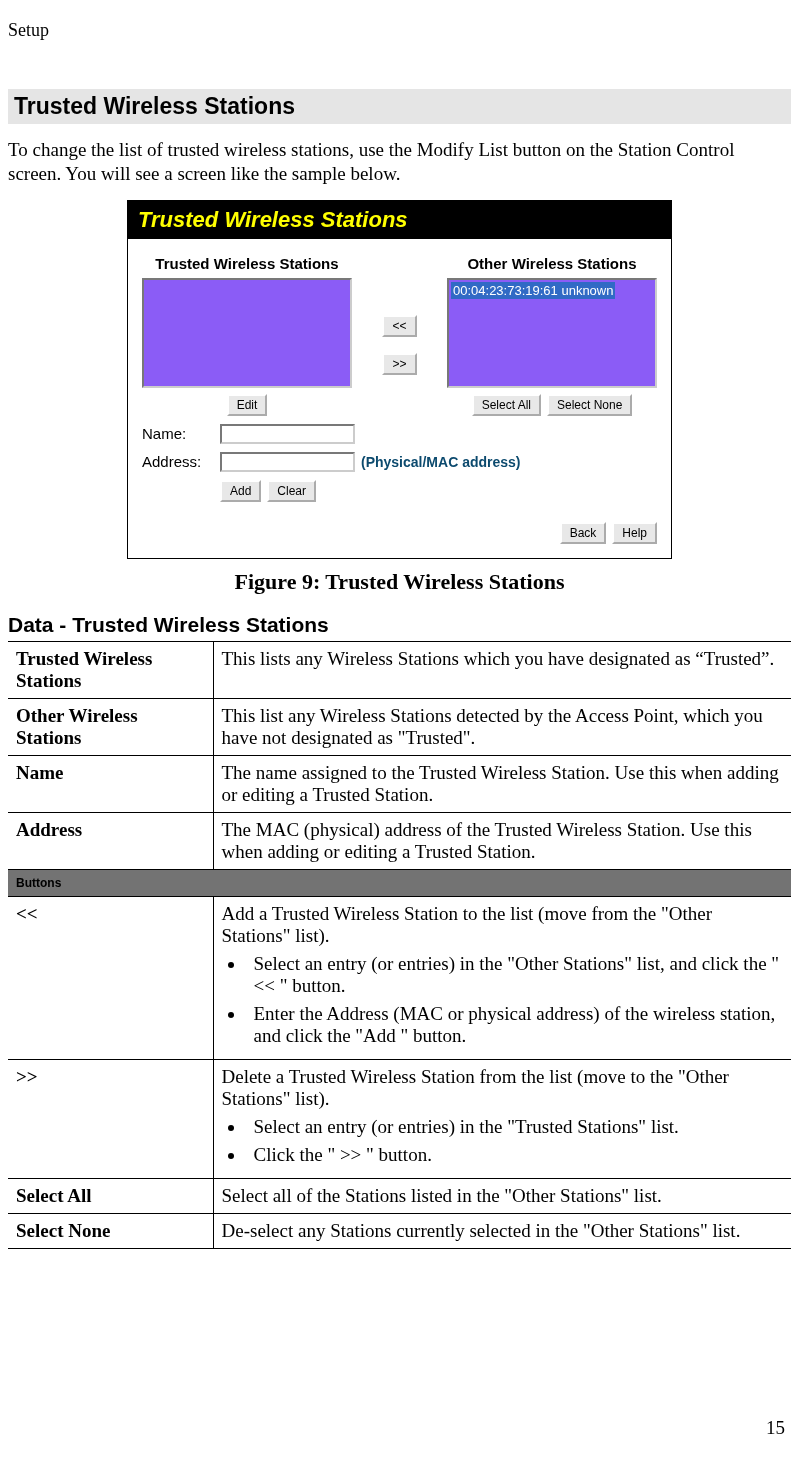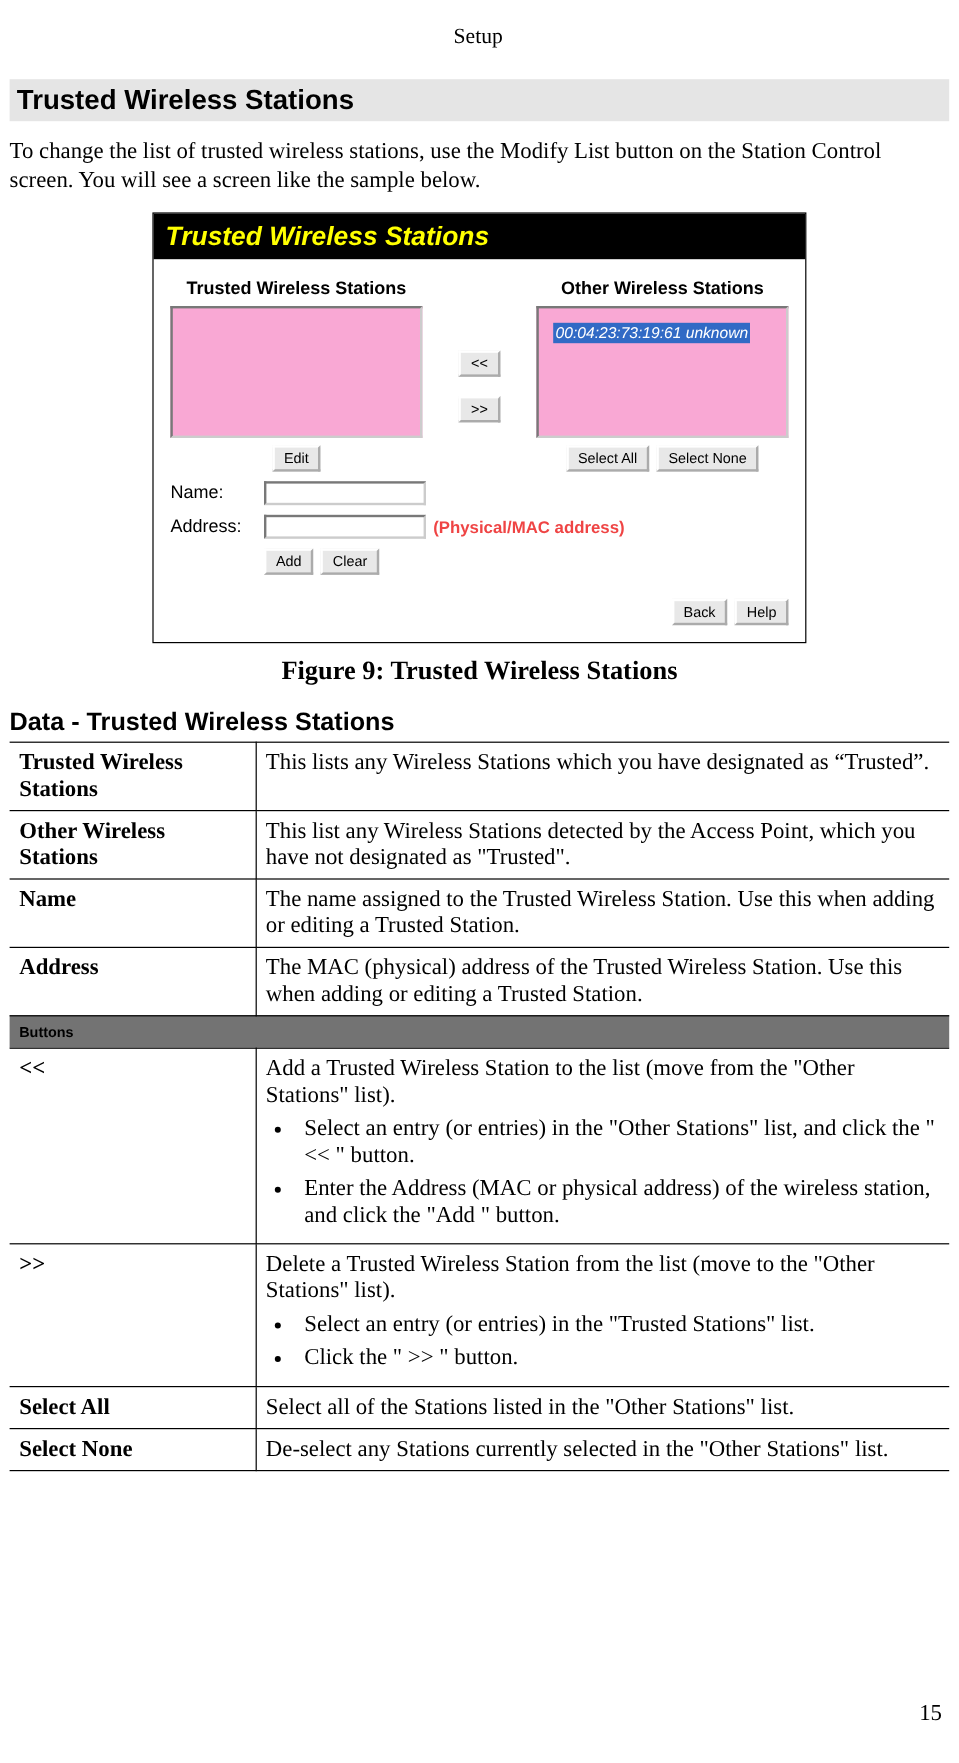--- a/index.html
+++ b/index.html
@@ -7,23 +7,23 @@
     width: 799px;
     height: 1469px;
     font-family: "Times New Roman", Times, serif;
     font-size: 19px;
     color: #000;
     padding: 20px 8px 20px 8px;
     position: relative;
     background: #fff;
   }
   .header-right {
-    text-align: center;
+    text-align: left;
     font-size: 18px;
-    margin-bottom: 25px;
+    margin-bottom: 48px;
     padding-right: 2px;
   }
   .section-heading {
     background: #e5e5e5;
     font-family: Arial, Helvetica, sans-serif;
     font-weight: bold;
     font-size: 23px;
     padding: 4px 6px;
     margin-bottom: 14px;
   }
@@ -66,25 +66,24 @@
   .col-label {
     font-weight: bold;
     text-align: center;
     font-size: 15px;
     margin-bottom: 6px;
   }
   .listbox {
     width: 100%;
     height: 110px;
     border: 2px inset #ccc;
-    background: #f9a8d4;
+    background: #8b5cf6;
     font-size: 13px;
-    padding: 12px;
+    padding: 2px;
     overflow: hidden;
-    font-style: italic;
   }
   .listbox .item {
     background: #316ac5;
     color: #fff;
     padding: 1px 2px;
     width: fit-content;
   }
   .btn {
     font-family: Arial, sans-serif;
     font-size: 12px;
@@ -107,21 +106,21 @@
     font-size: 15px;
   }
   .form-row .lbl { width: 78px; }
   .txtbox {
     border: 2px inset #ccc;
     background: #fff;
     height: 20px;
     width: 135px;
   }
   .mac-note {
-    color: #ef4444;
+    color: #0c4a6e;
     font-weight: bold;
     font-size: 14px;
     margin-left: 6px;
   }
   .bottom-btns {
     display: flex;
     justify-content: flex-end;
     gap: 6px;
     margin-top: 20px;
   }

